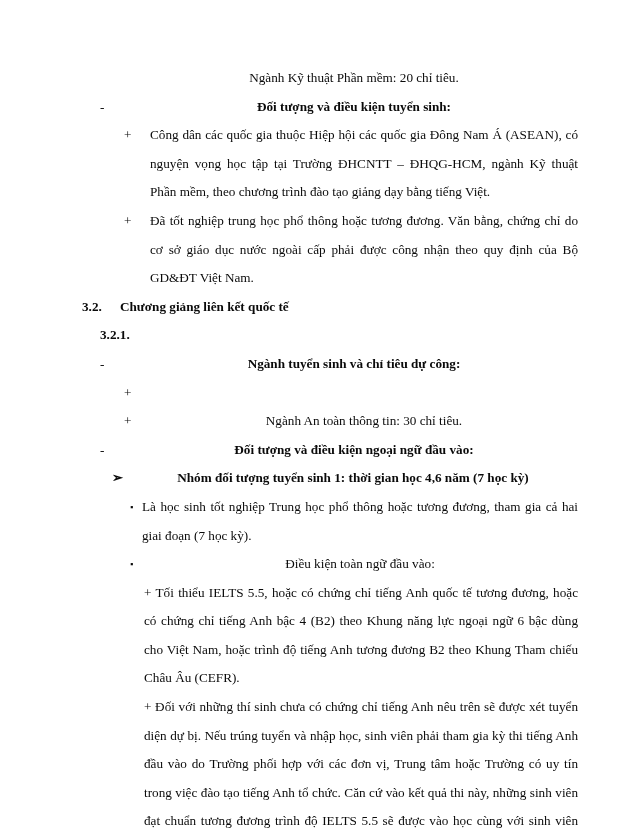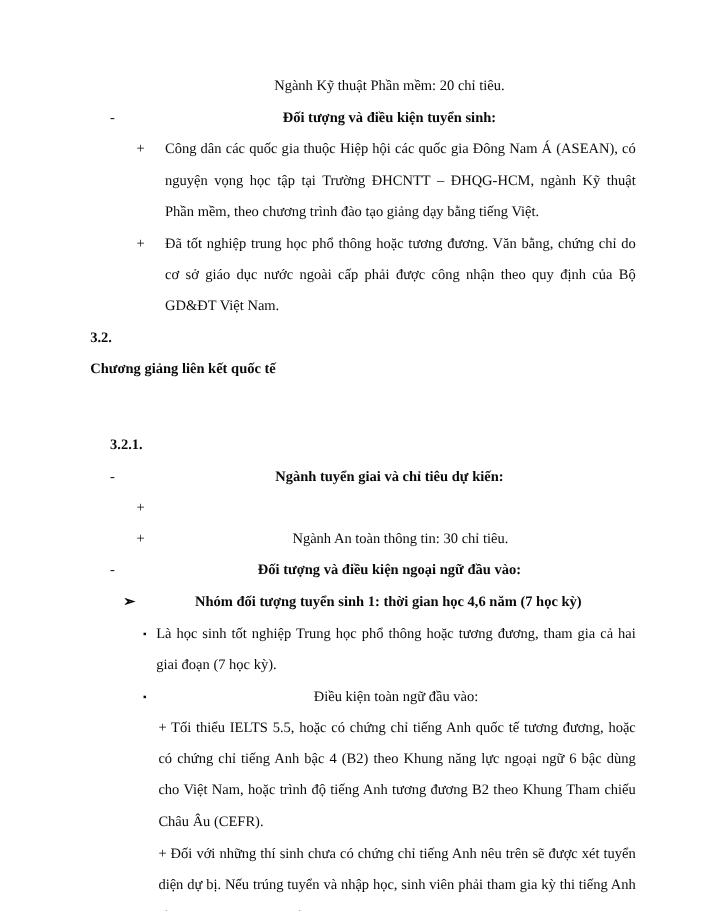--- a/index.html
+++ b/index.html
@@ -58,28 +58,26 @@
   .marker-plus   { width: 26px; }
   .marker-arrow  { width: 16px; }
   .marker-square { width: 12px; font-size: 9px; line-height: 28.6px; }
   .marker-none   { width: 0; }
 
   
   .h2 {
     font-weight: bold;
     padding-left: 20px;
     display: flex;
-    flex-direction: column;
   }
   .h2 .num { width: 38px; flex: 0 0 auto; }
   .h3 {
     font-weight: bold;
     padding-left: 38px;
     display: flex;
-    margin-top: 40px;
   }
   .h3 .num { width: 40px; flex: 0 0 auto; }
   .it { font-weight: bold; }
   .bold { font-weight: bold; }
 
   
   .para { text-align: justify; text-justify: inter-word; }
   .para:last-child { }
 </style>
 </head>
@@ -112,21 +110,21 @@
       <span class="num">3.2.</span>
       <span>Chương giảng liên kết quốc tế</span>
     </div>
 
     <div class="h3">
       <span class="num">3.2.1.</span>
     </div>
 
     <div class="row lvl-dash">
       <div class="marker marker-dash">-</div>
-      <div class="content nojust it">Ngành tuyển giai và chỉ tiêu dự kiến:</div>
+      <div class="content nojust it">Ngành tuyển sinh và chỉ tiêu dự công:</div>
     </div>
 
     <div class="row lvl-plus">
       <div class="marker marker-plus">+</div>
     </div>
 
     <div class="row lvl-plus">
       <div class="marker marker-plus">+</div>
       <div class="content nojust">Ngành An toàn thông tin: 30 chỉ tiêu.</div>
     </div>

